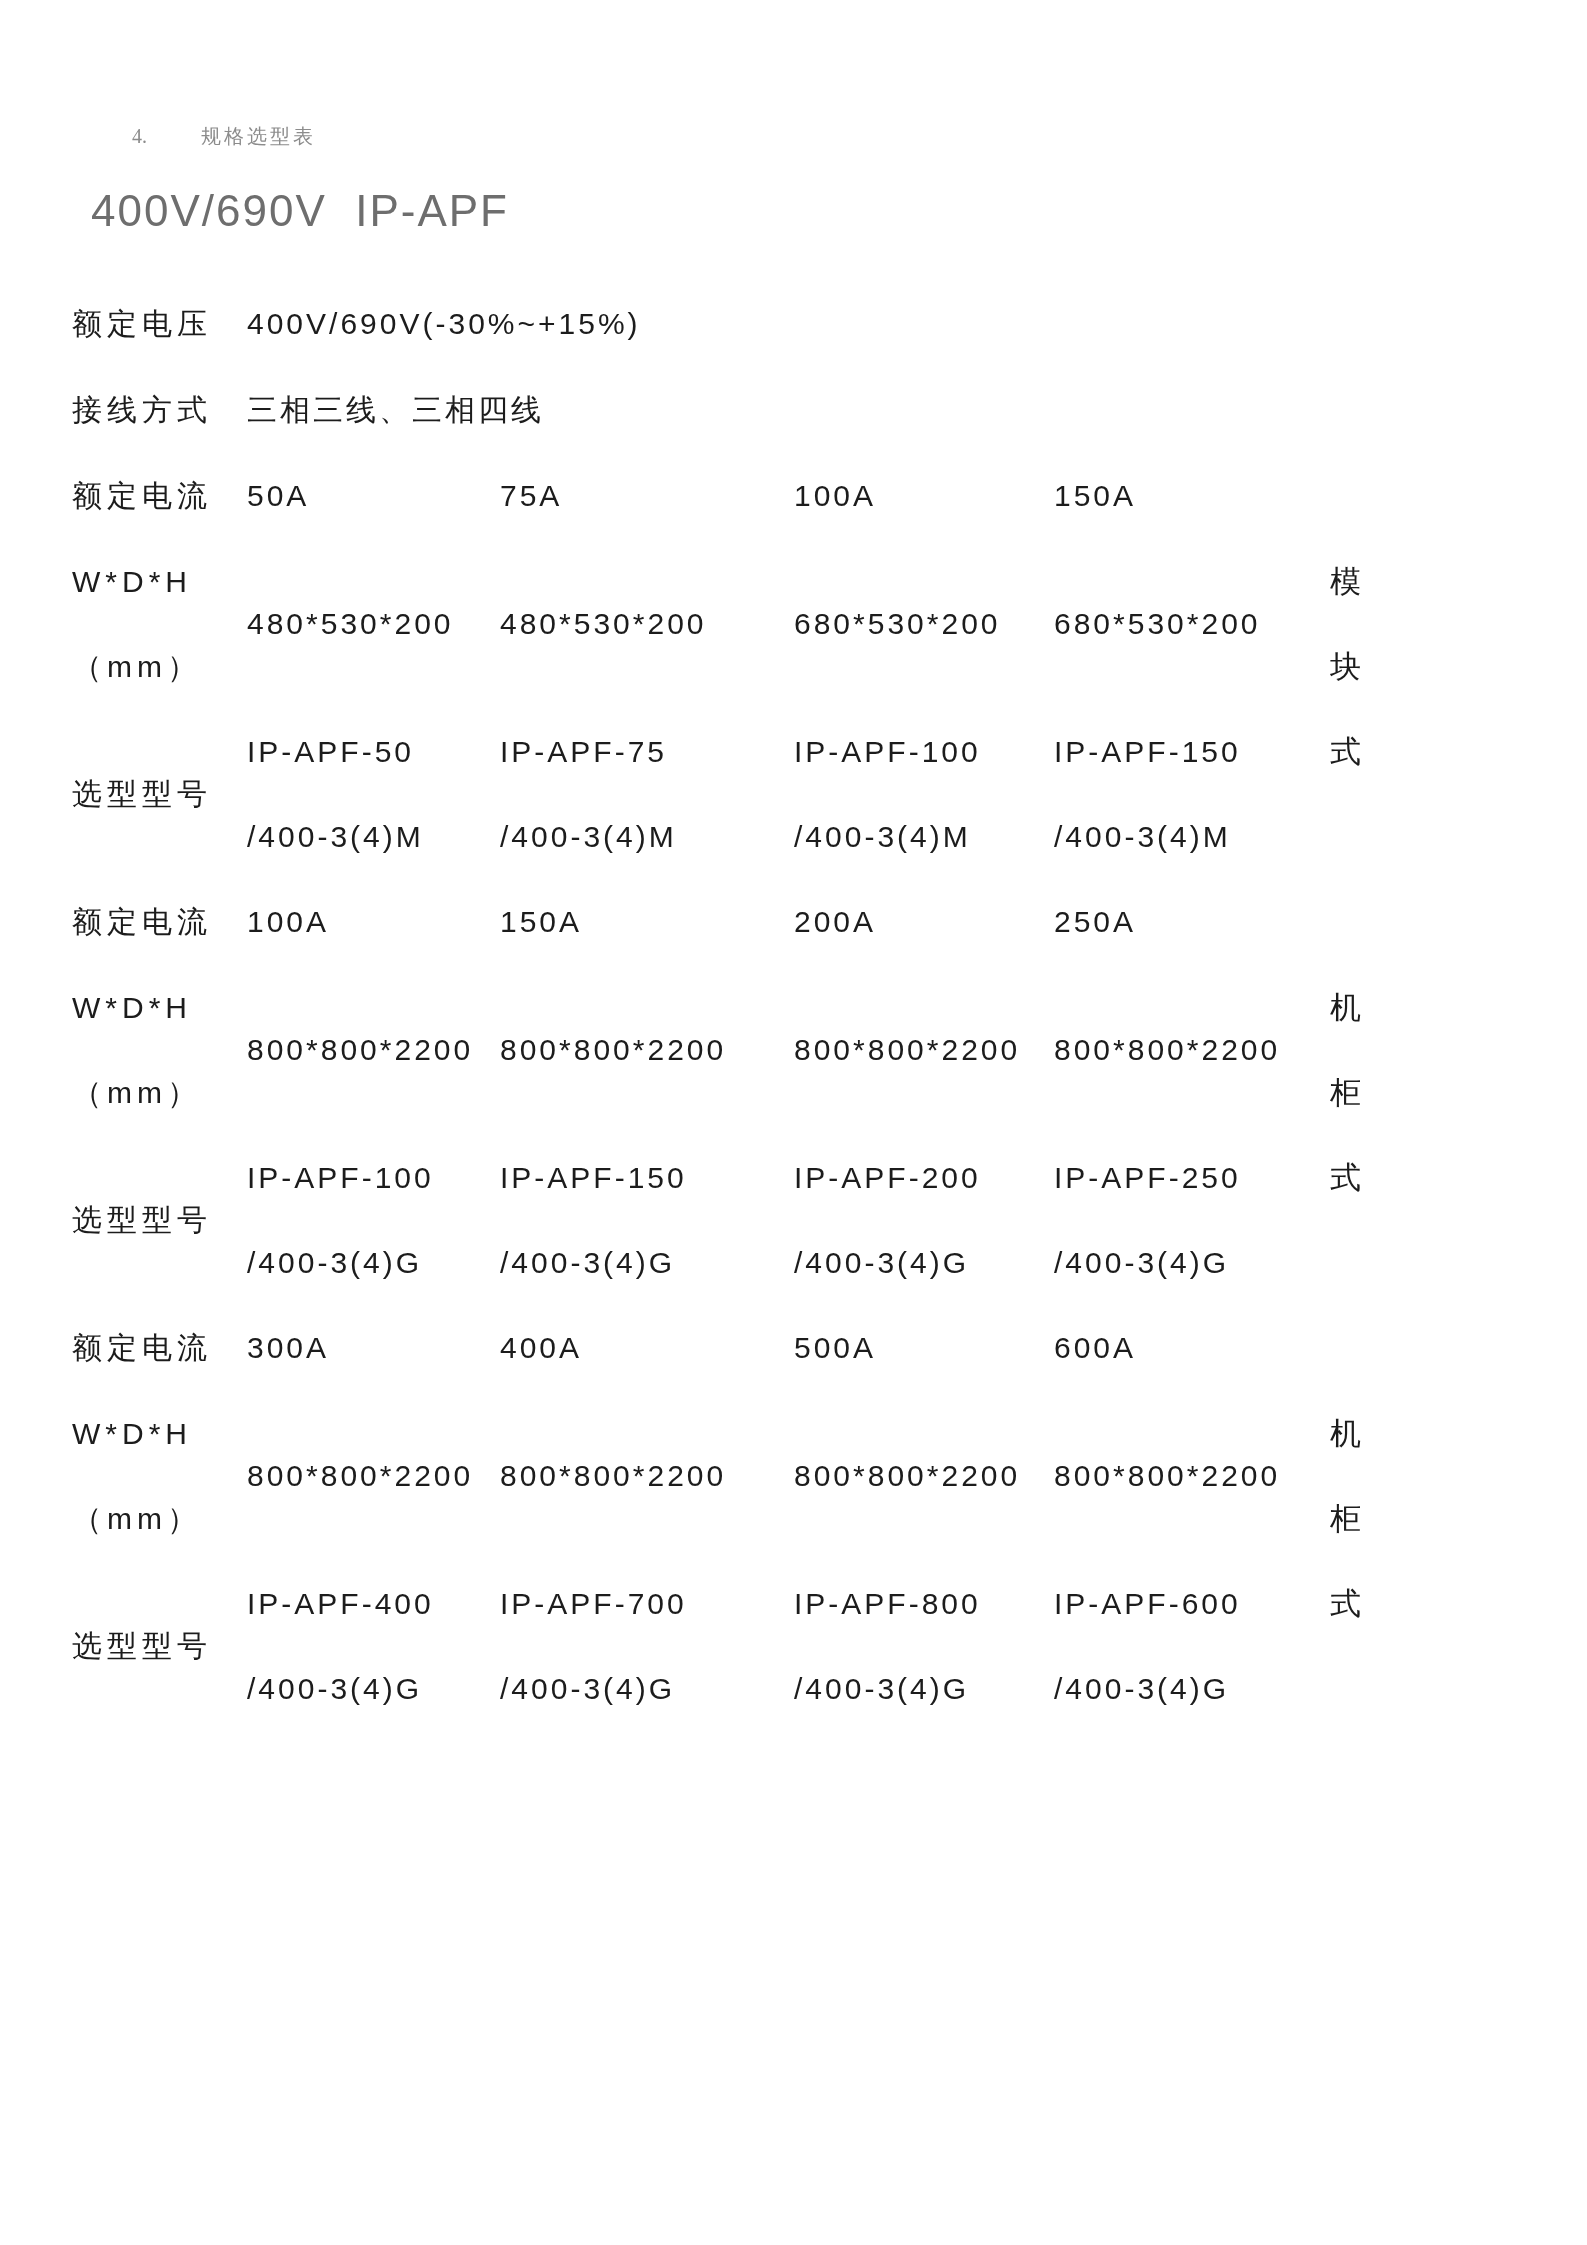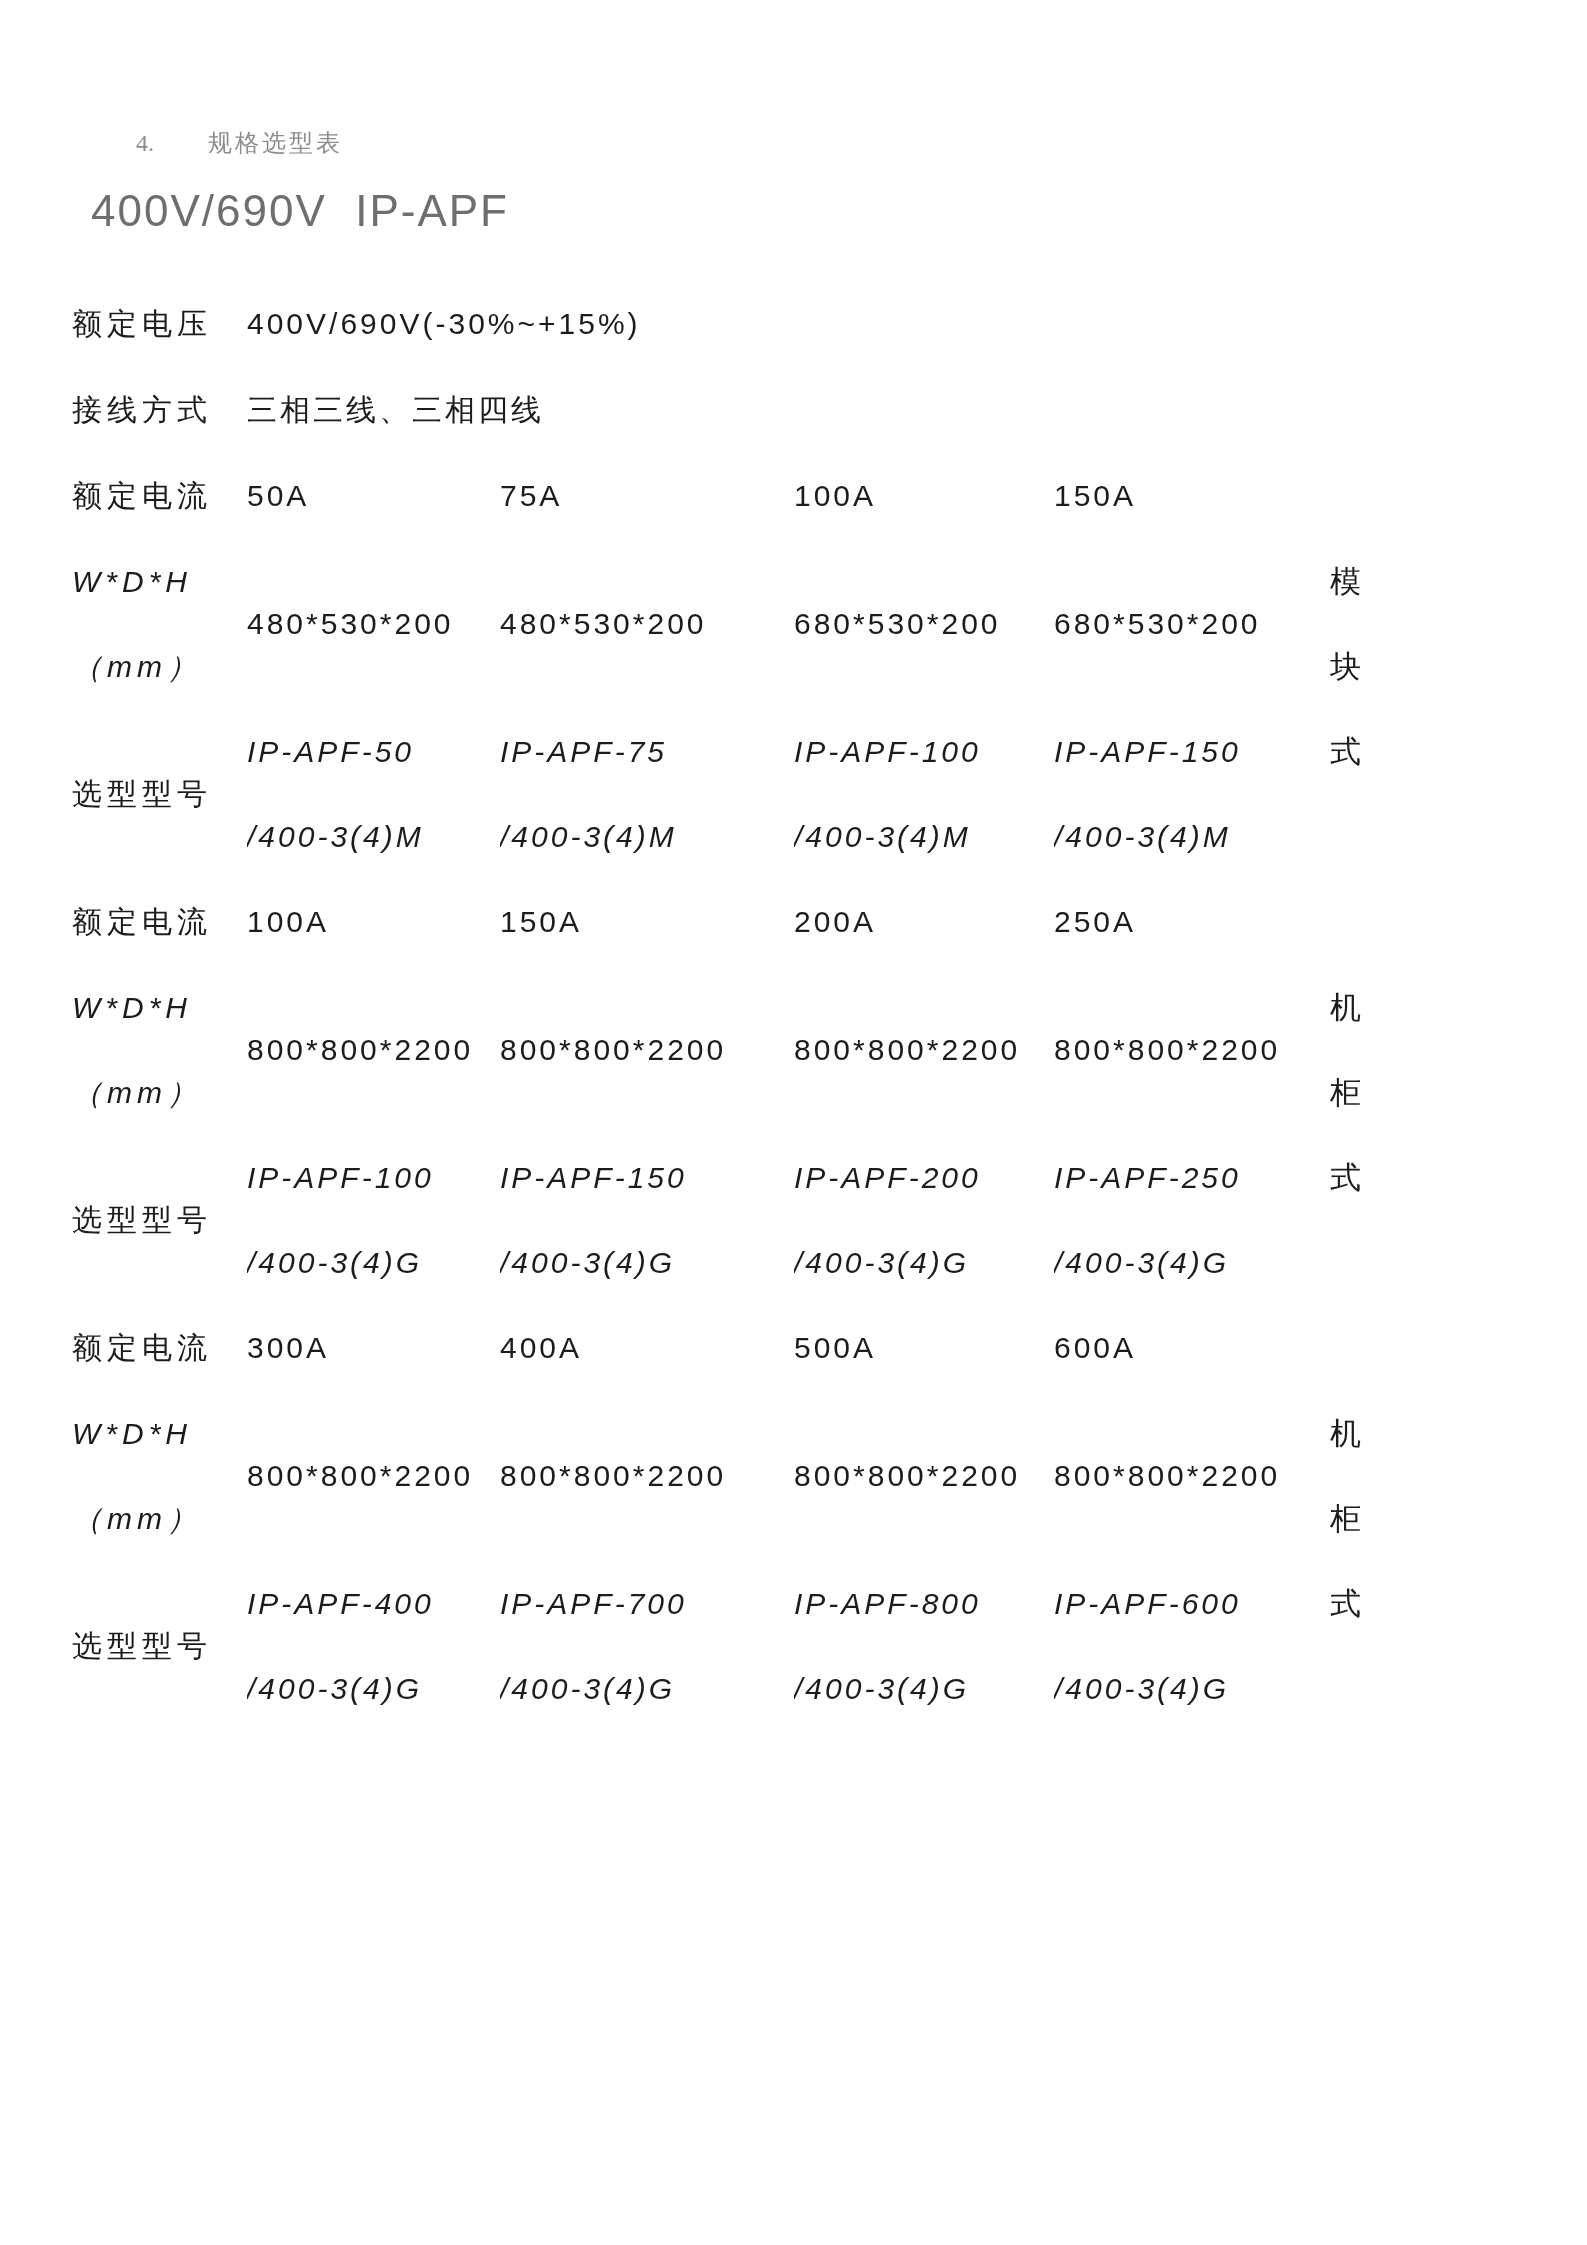--- a/index.html
+++ b/index.html
@@ -14,21 +14,21 @@
     background: #ffffff;
     font-family: "Liberation Sans", sans-serif;
     color: #1c1c1c;
     overflow: hidden;
   }
   .doc-title {
     position: absolute;
     left: 100px;
     top: 100px;
     font-family: "Liberation Serif", "DejaVu Serif", serif;
-    font-size: 24px;
+    font-size: 20px;
     font-weight: 400;
     color: #8c8c8c;
     letter-spacing: 3px;
     white-space: pre;
   }
   .doc-title .num {
     display: inline-block;
     margin-right: 54px;
     letter-spacing: 0;
   }
@@ -62,21 +62,20 @@
   td.lbl {
     letter-spacing: 5px;
     padding-left: 3px;
   }
   td.val {
     letter-spacing: 3px;
     padding-left: 3px;
   }
   td.lbl .line, td.val .line {
     line-height: 85px;
-    font-style: italic;
   }
   td.type-cell {
     padding-left: 6px;
   }
   .vert {
     font-size: 31px;
     line-height: 85px;
   }
   .vert span { display: block; }
 </style>

